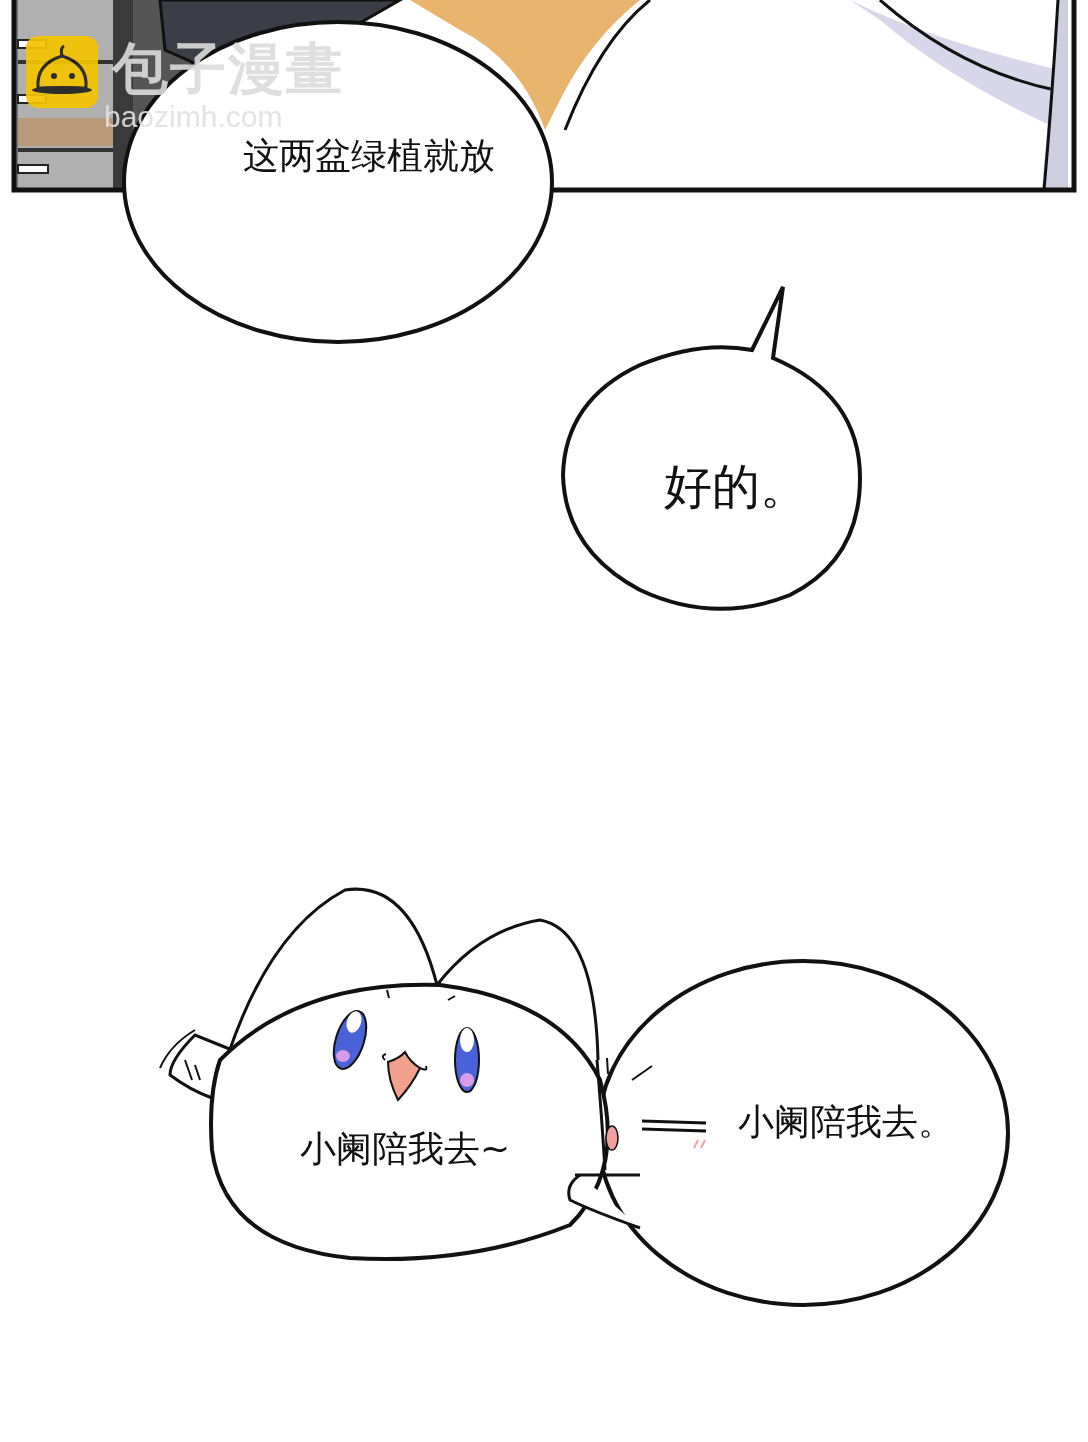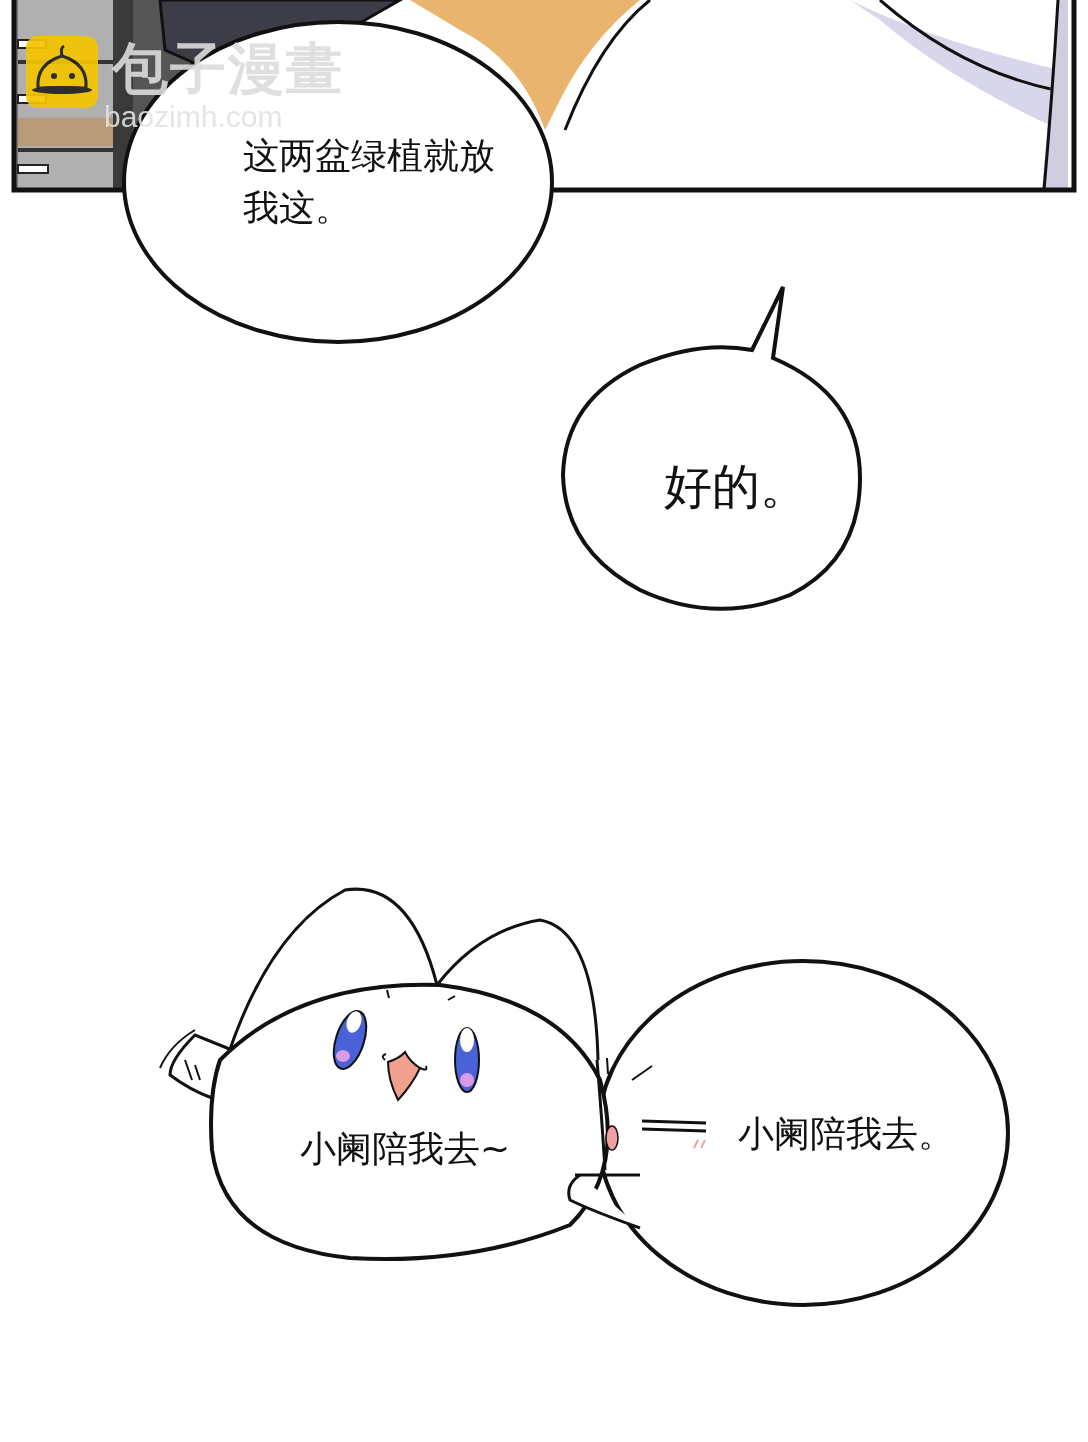--- a/index.html
+++ b/index.html
@@ -4,21 +4,21 @@
 <style>
   html, body { margin: 0; padding: 0; background: #ffffff; }
   body { width: 1088px; height: 1442px; position: relative; overflow: hidden;
          font-family: "DejaVu Sans", sans-serif; }
   .layer { position: absolute; left: 0; top: 0; }
   .bubble-text { position: absolute; color: #111; font-family: "DejaVu Sans", sans-serif;
                  white-space: nowrap; line-height: 1.2; }
   .t1 { left: 195px; top: 130px; font-size: 36px; line-height: 52px; white-space: normal; width: 300px; margin-left: 48px; }
   .t2 { left: 664px; top: 458px; font-size: 48px; }
   .t3 { left: 300px; top: 1127px; font-size: 36px; }
-  .t4 { left: 738px; top: 1100px; font-size: 36px; margin-top: 12px; }
+  .t4 { left: 738px; top: 1100px; font-size: 36px; }
   .wm { position: absolute; left: 26px; top: 36px; }
   .wm-logo { position: absolute; left: 0; top: 0; width: 72px; height: 72px; border-radius: 12px;
              background: #f5c400; opacity: .92; }
   .wm-title { position: absolute; left: 86px; top: -4px; font-size: 56px; color: rgba(220,220,220,.9);
               font-weight: bold; white-space: nowrap; letter-spacing: 2px; }
   .wm-url { position: absolute; left: 78px; top: 64px; font-size: 30px; color: rgba(225,225,225,.9);
             white-space: nowrap; font-family: "Liberation Sans", sans-serif; }
 </style>
 </head>
 <body>
@@ -106,17 +106,16 @@
       <circle cx="28" cy="40" r="3" fill="#222"></circle>
       <circle cx="46" cy="40" r="3" fill="#222"></circle>
     </svg>
   </div>
   <div class="wm-title">包子漫畫</div>
   <div class="wm-url">baozimh.com</div>
 </div>
 
 <div class="bubble-text t1">
   <div>这两盆绿植就放</div>
-  <div>我这。</div>
 </div>
 <div class="bubble-text t2">好的。</div>
 <div class="bubble-text t3">小阑陪我去~</div>
 <div class="bubble-text t4">小阑陪我去。</div>
 
 </body></html>

